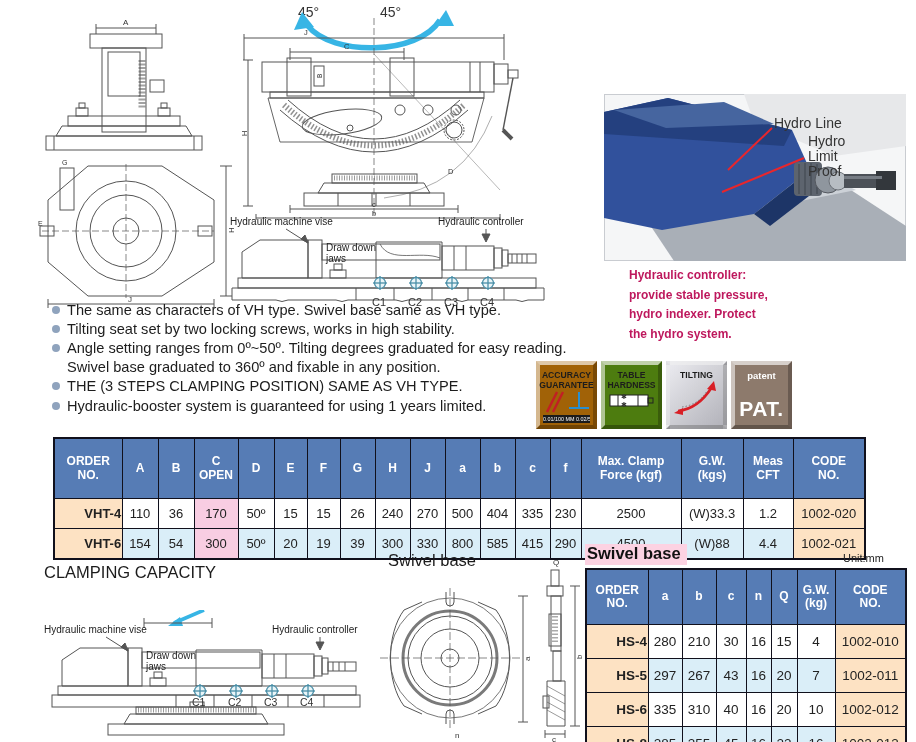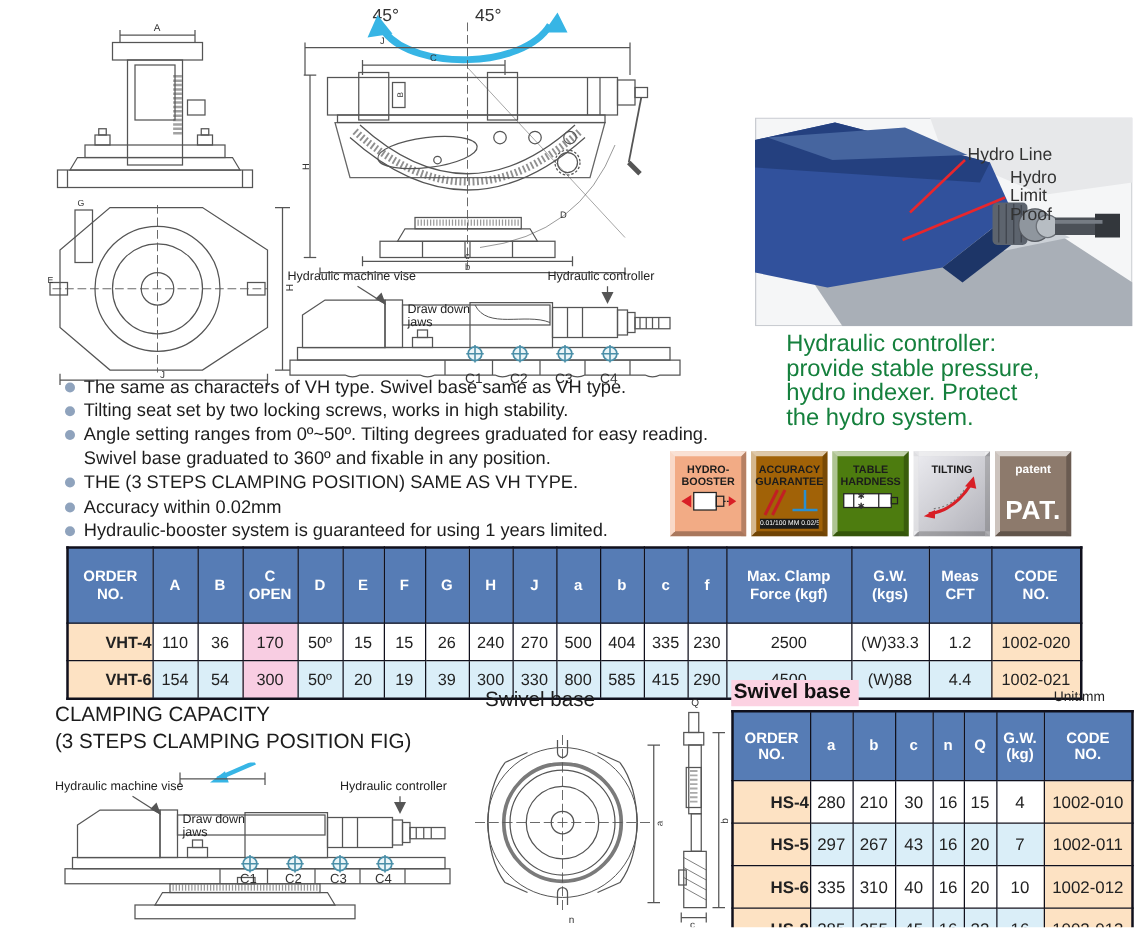--- a/index.html
+++ b/index.html
@@ -46,21 +46,21 @@
   tr.alt td{background:#daeef8;}
   .spec-table td.order{background:#fde2c3;font-weight:bold;padding-left:29px;}
   .spec-table td.code{background:#fde2c3;}
   .spec-table td.copen{background:#f8cde2;}
   
   #clamp-title{left:44px;top:562px;font-size:16.5px;color:#1c1c1c;line-height:21px;white-space:pre;}
   #swivel-draw-title{left:388px;top:551px;font-size:16.5px;color:#1c1c1c;}
   #swivel-heading{left:585px;top:544px;font-size:16.5px;font-weight:bold;color:#111;
                   background:#fcd2e2;padding:0 6px 2px 2px;}
   #unit-label{left:843px;top:552px;font-size:11px;color:#222;}
-  #photo-caption{left:629px;top:266px;font-size:19px;line-height:19.5px;color:#15803d;white-space:pre-line;}
+  #photo-caption{left:629px;top:266px;font-size:12px;line-height:19.5px;color:#be185d;white-space:pre-line;font-weight:bold;}
 </style>
 </head>
 <body>
 
 <div id="page">
 
   <div class="abs" style="left:38px;top:16px;width:200px;height:292px;">
     <svg width="200" height="292" viewBox="0 0 200 292">
       <g stroke="#555" stroke-width="1" fill="none">
 
@@ -298,40 +298,25 @@
     <div class="bullet-line cont">
         <span class="bullet-dot"></span>
         <span>Swivel base graduated to 360º and fixable in any position.</span>
       </div>
     <div class="bullet-line">
         <span class="bullet-dot"></span>
         <span>THE (3 STEPS CLAMPING POSITION) SAME AS VH TYPE.</span>
       </div>
     <div class="bullet-line">
         <span class="bullet-dot"></span>
-        <span>Accuracy within 0.02mm</span>
-      </div>
-    <div class="bullet-line">
-        <span class="bullet-dot"></span>
         <span>Hydraulic-booster system is guaranteed for using 1 years limited.</span>
       </div>
   </div>
 
   <div class="abs" id="badges">
-    <div class="badge badge-1">
-      <div class="blabel">HYDRO-
-BOOSTER</div>
-      <svg width="44" height="22" viewBox="0 0 44 22">
-        <rect x="10" y="4" width="18" height="14" fill="#fff" stroke="#222"></rect>
-        <rect x="28" y="7" width="6" height="8" fill="none" stroke="#222"></rect>
-        <line x1="34" y1="11" x2="40" y2="11" stroke="#222" stroke-dasharray="1.5 1"></line>
-        <polygon points="0,11 8,6 8,16" fill="#d81f26"></polygon>
-        <polygon points="44,11 38,7 38,15" fill="#d81f26"></polygon>
-      </svg>
-    </div>
     <div class="badge badge-2">
       <div class="blabel">ACCURACY
 GUARANTEE</div>
       <svg width="48" height="24" viewBox="0 0 48 24">
         <line x1="4" y1="22" x2="14" y2="2" stroke="#c21f24" stroke-width="2.4"></line>
         <line x1="10" y1="22" x2="20" y2="2" stroke="#c21f24" stroke-width="2.4"></line>
         <line x1="36" y1="2" x2="36" y2="18" stroke="#2a8fd0" stroke-width="2"></line>
         <line x1="26" y1="18" x2="46" y2="18" stroke="#2a8fd0" stroke-width="2"></line>
       </svg>
       <div class="bsub">0.01/100 MM  0.02/50</div>
@@ -447,21 +432,21 @@
       <td>415</td>
       <td>290</td>
       <td>4500</td>
       <td>(W)88</td>
       <td>4.4</td>
       <td class="code">1002-021</td>
     </tr>
   </tbody>
     </table>
 
-  <div class="abs" id="clamp-title"><span>CLAMPING CAPACITY</span><br><span>(3 STEPS CLAMPING POSITION FIG)</span></div>
+  <div class="abs" id="clamp-title"><span>CLAMPING CAPACITY</span><br></div>
 
   <div class="abs" style="left:44px;top:610px;width:340px;height:132px;">
     <svg width="340" height="132" viewBox="0 0 340 132" style="position:absolute;left:0;top:0;">
       <line x1="160" y1="0" x2="130" y2="13" stroke="#37b5e5" stroke-width="3.6"></line>
       <polygon points="124,16 136,7 139,16" fill="#37b5e5"></polygon>
       <g stroke="#555" stroke-width="1" fill="none">
         <line x1="100" y1="13" x2="168" y2="13"></line>
           <line x1="100" y1="8" x2="100" y2="18"></line>
           <line x1="168" y1="8" x2="168" y2="18"></line>
         <line x1="62" y1="27" x2="84" y2="41"></line>

